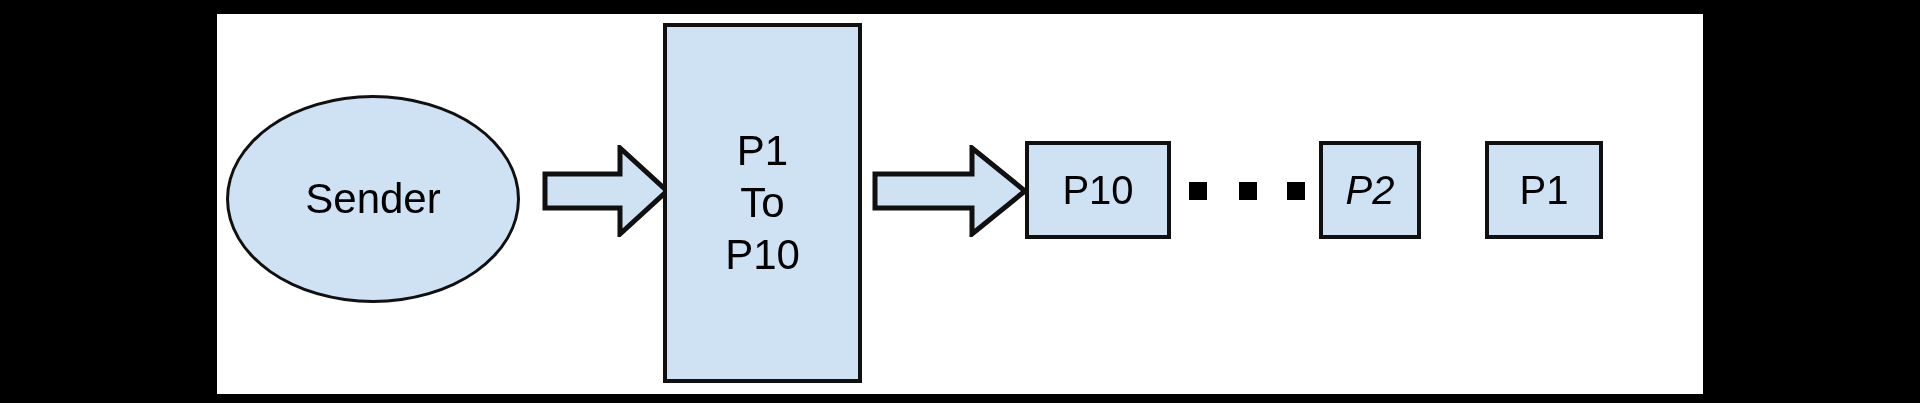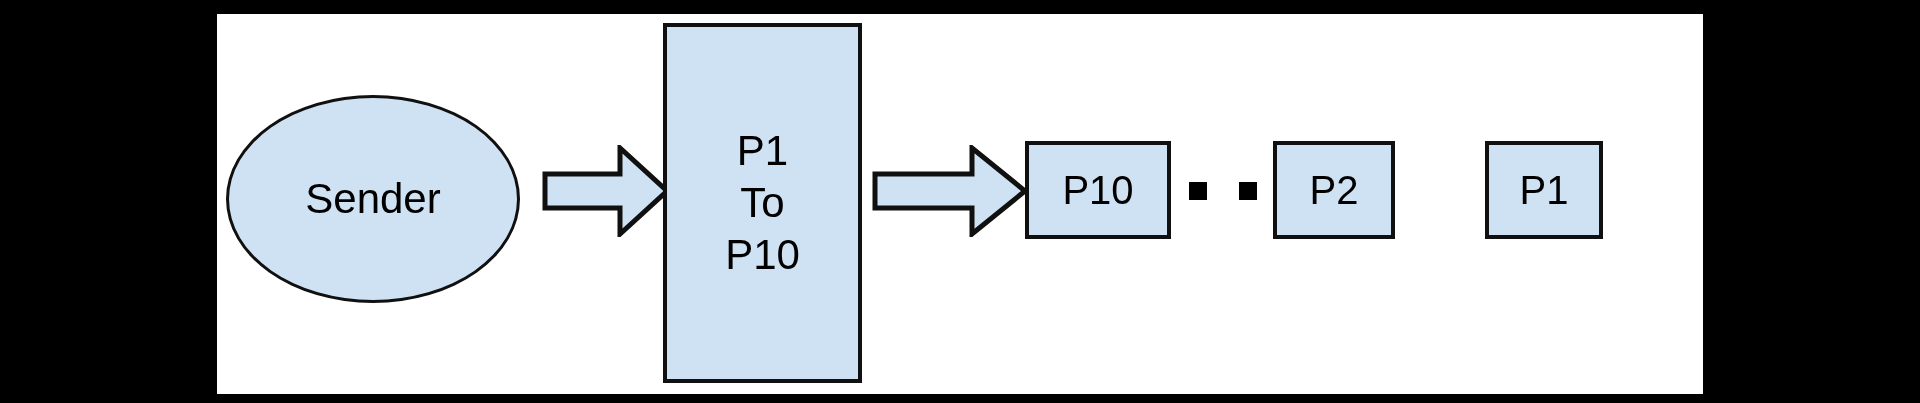--- a/index.html
+++ b/index.html
@@ -139,21 +139,21 @@
     </div>
 
     <div class="packet-box" style="left:808px; width:146px;">
       <span class="packet-label">P10</span>
     </div>
 
     <div class="ellipsis-dot" style="left:972px;"></div>
     <div class="ellipsis-dot" style="left:1022px;"></div>
     <div class="ellipsis-dot" style="left:1070px;"></div>
 
-    <div class="packet-box" style="left:1056px; width:122px;">
+    <div class="packet-box" style="left:1102px; width:102px;font-style:italic;">
       <span class="packet-label">P2</span>
     </div>
 
     <div class="packet-box" style="left:1268px; width:118px;">
       <span class="packet-label">P1</span>
     </div>
 
   </div>
 </div>
 

